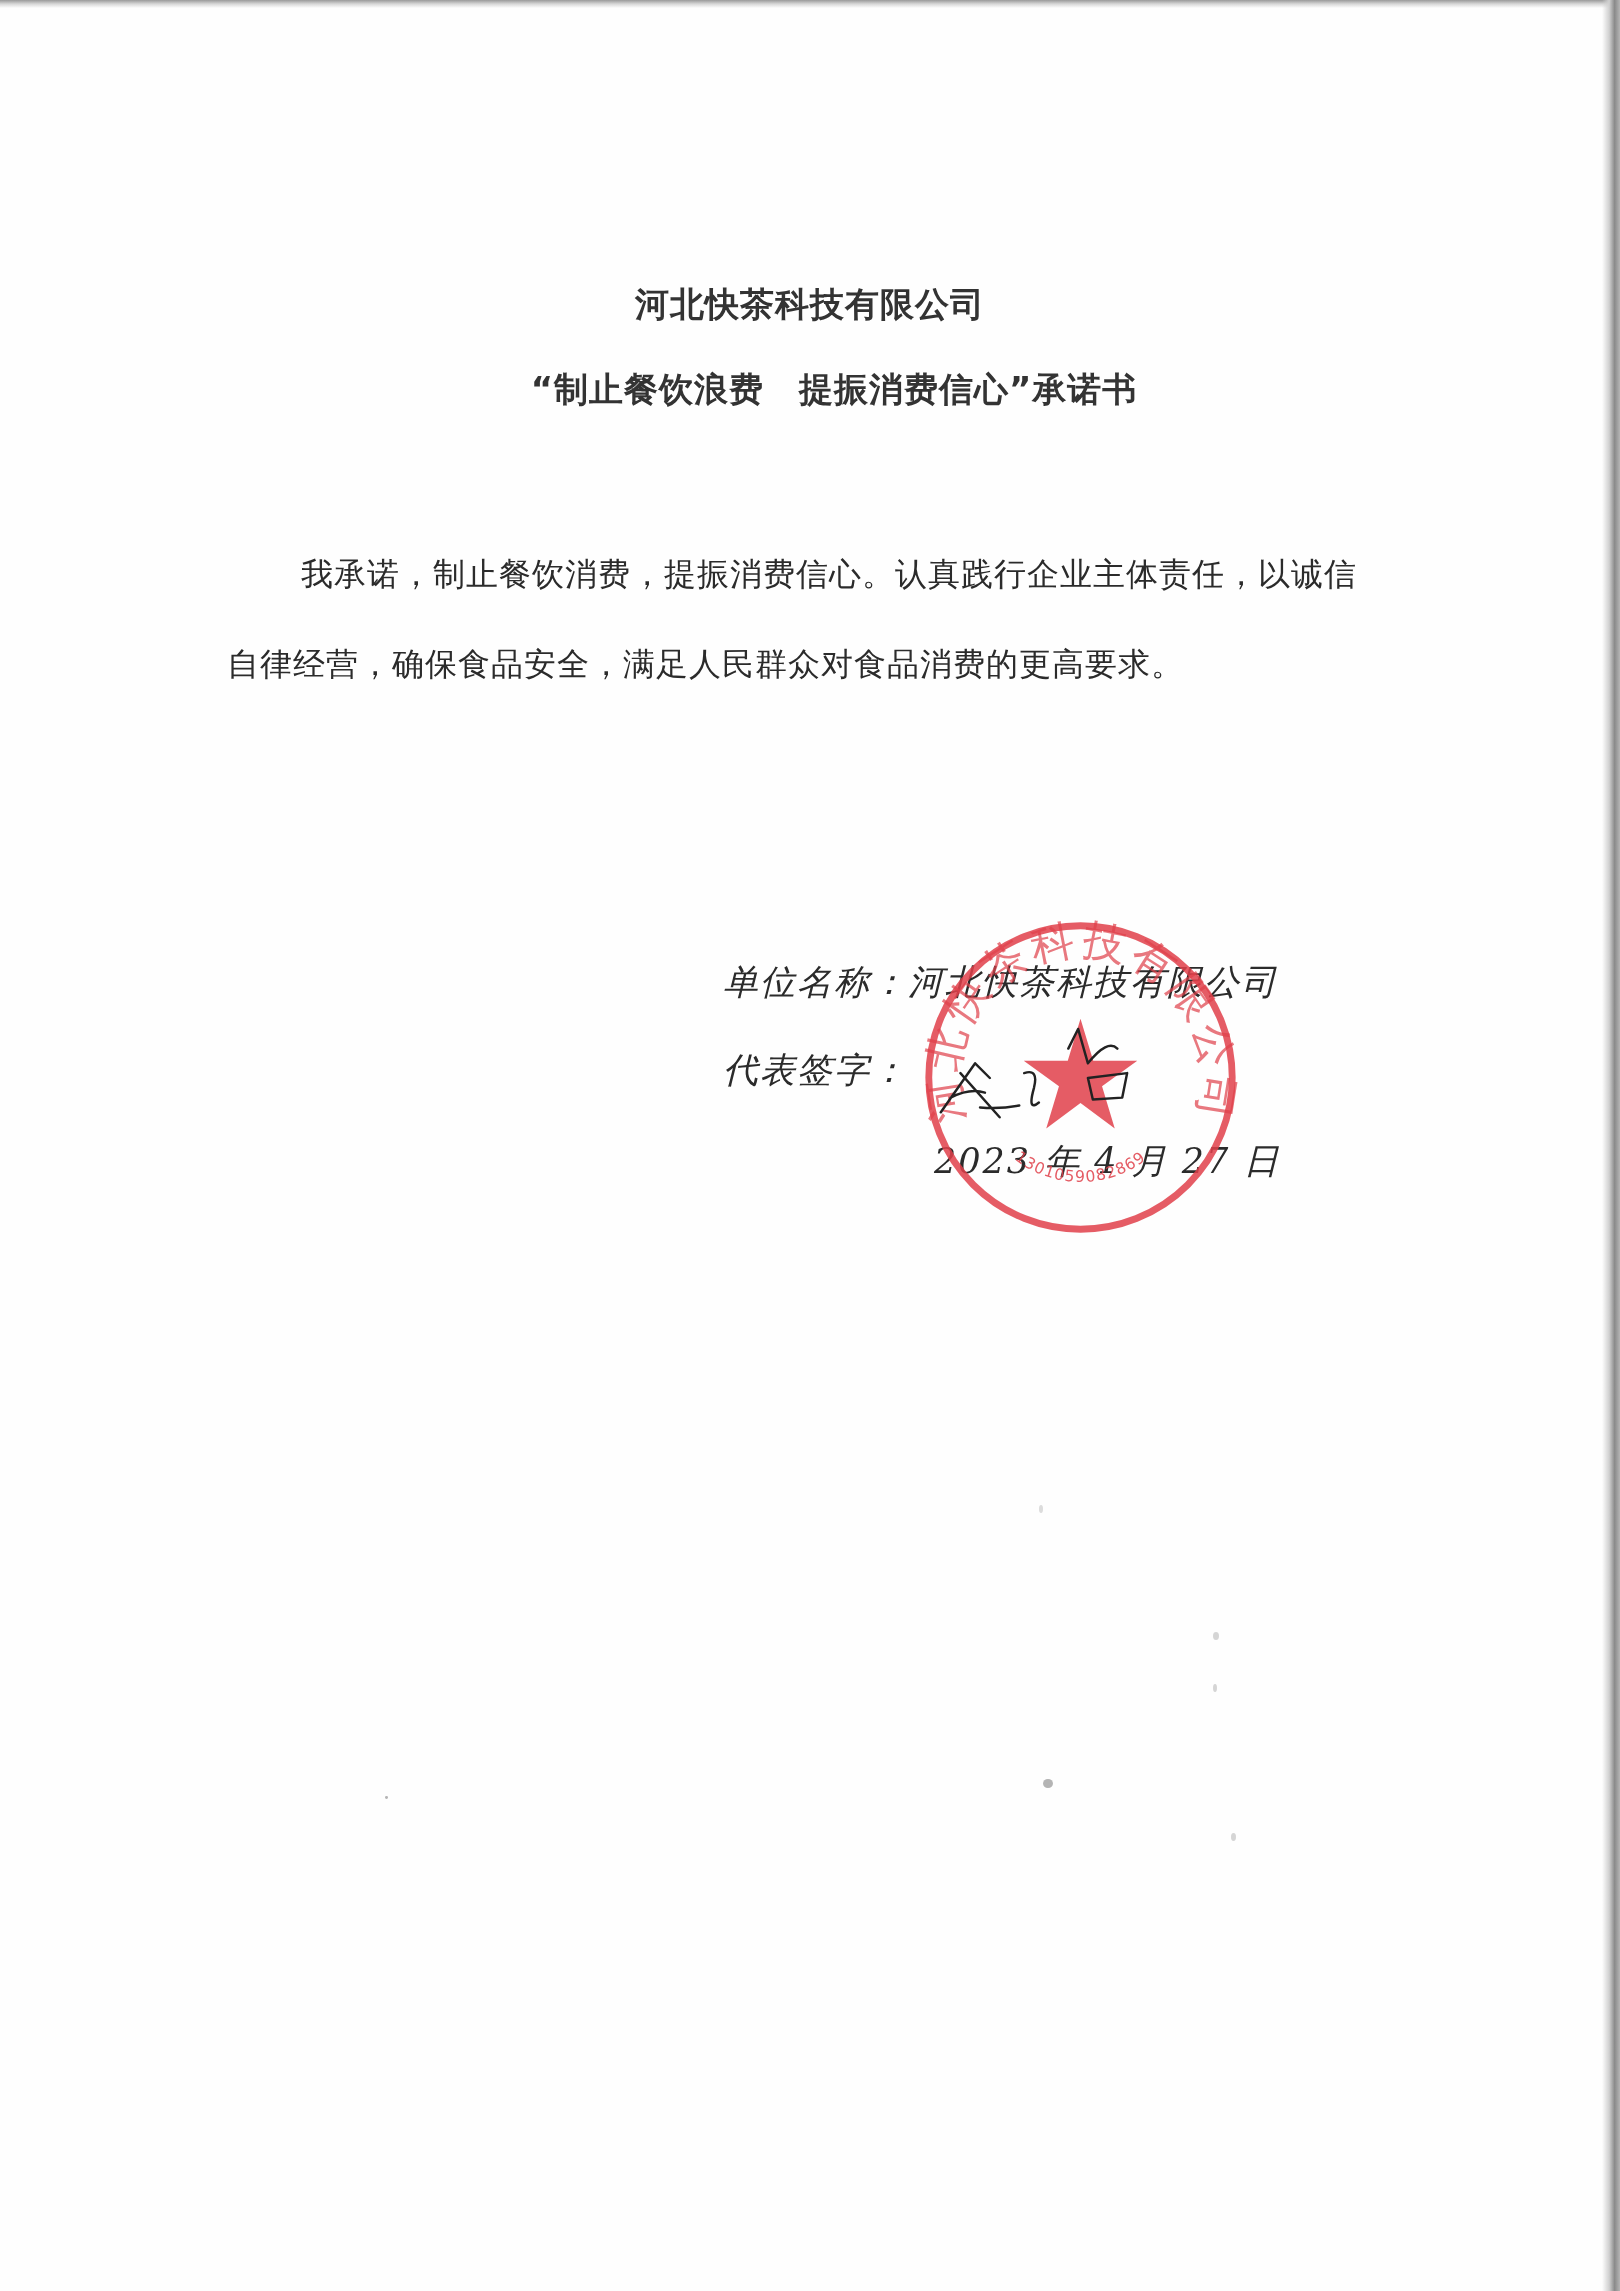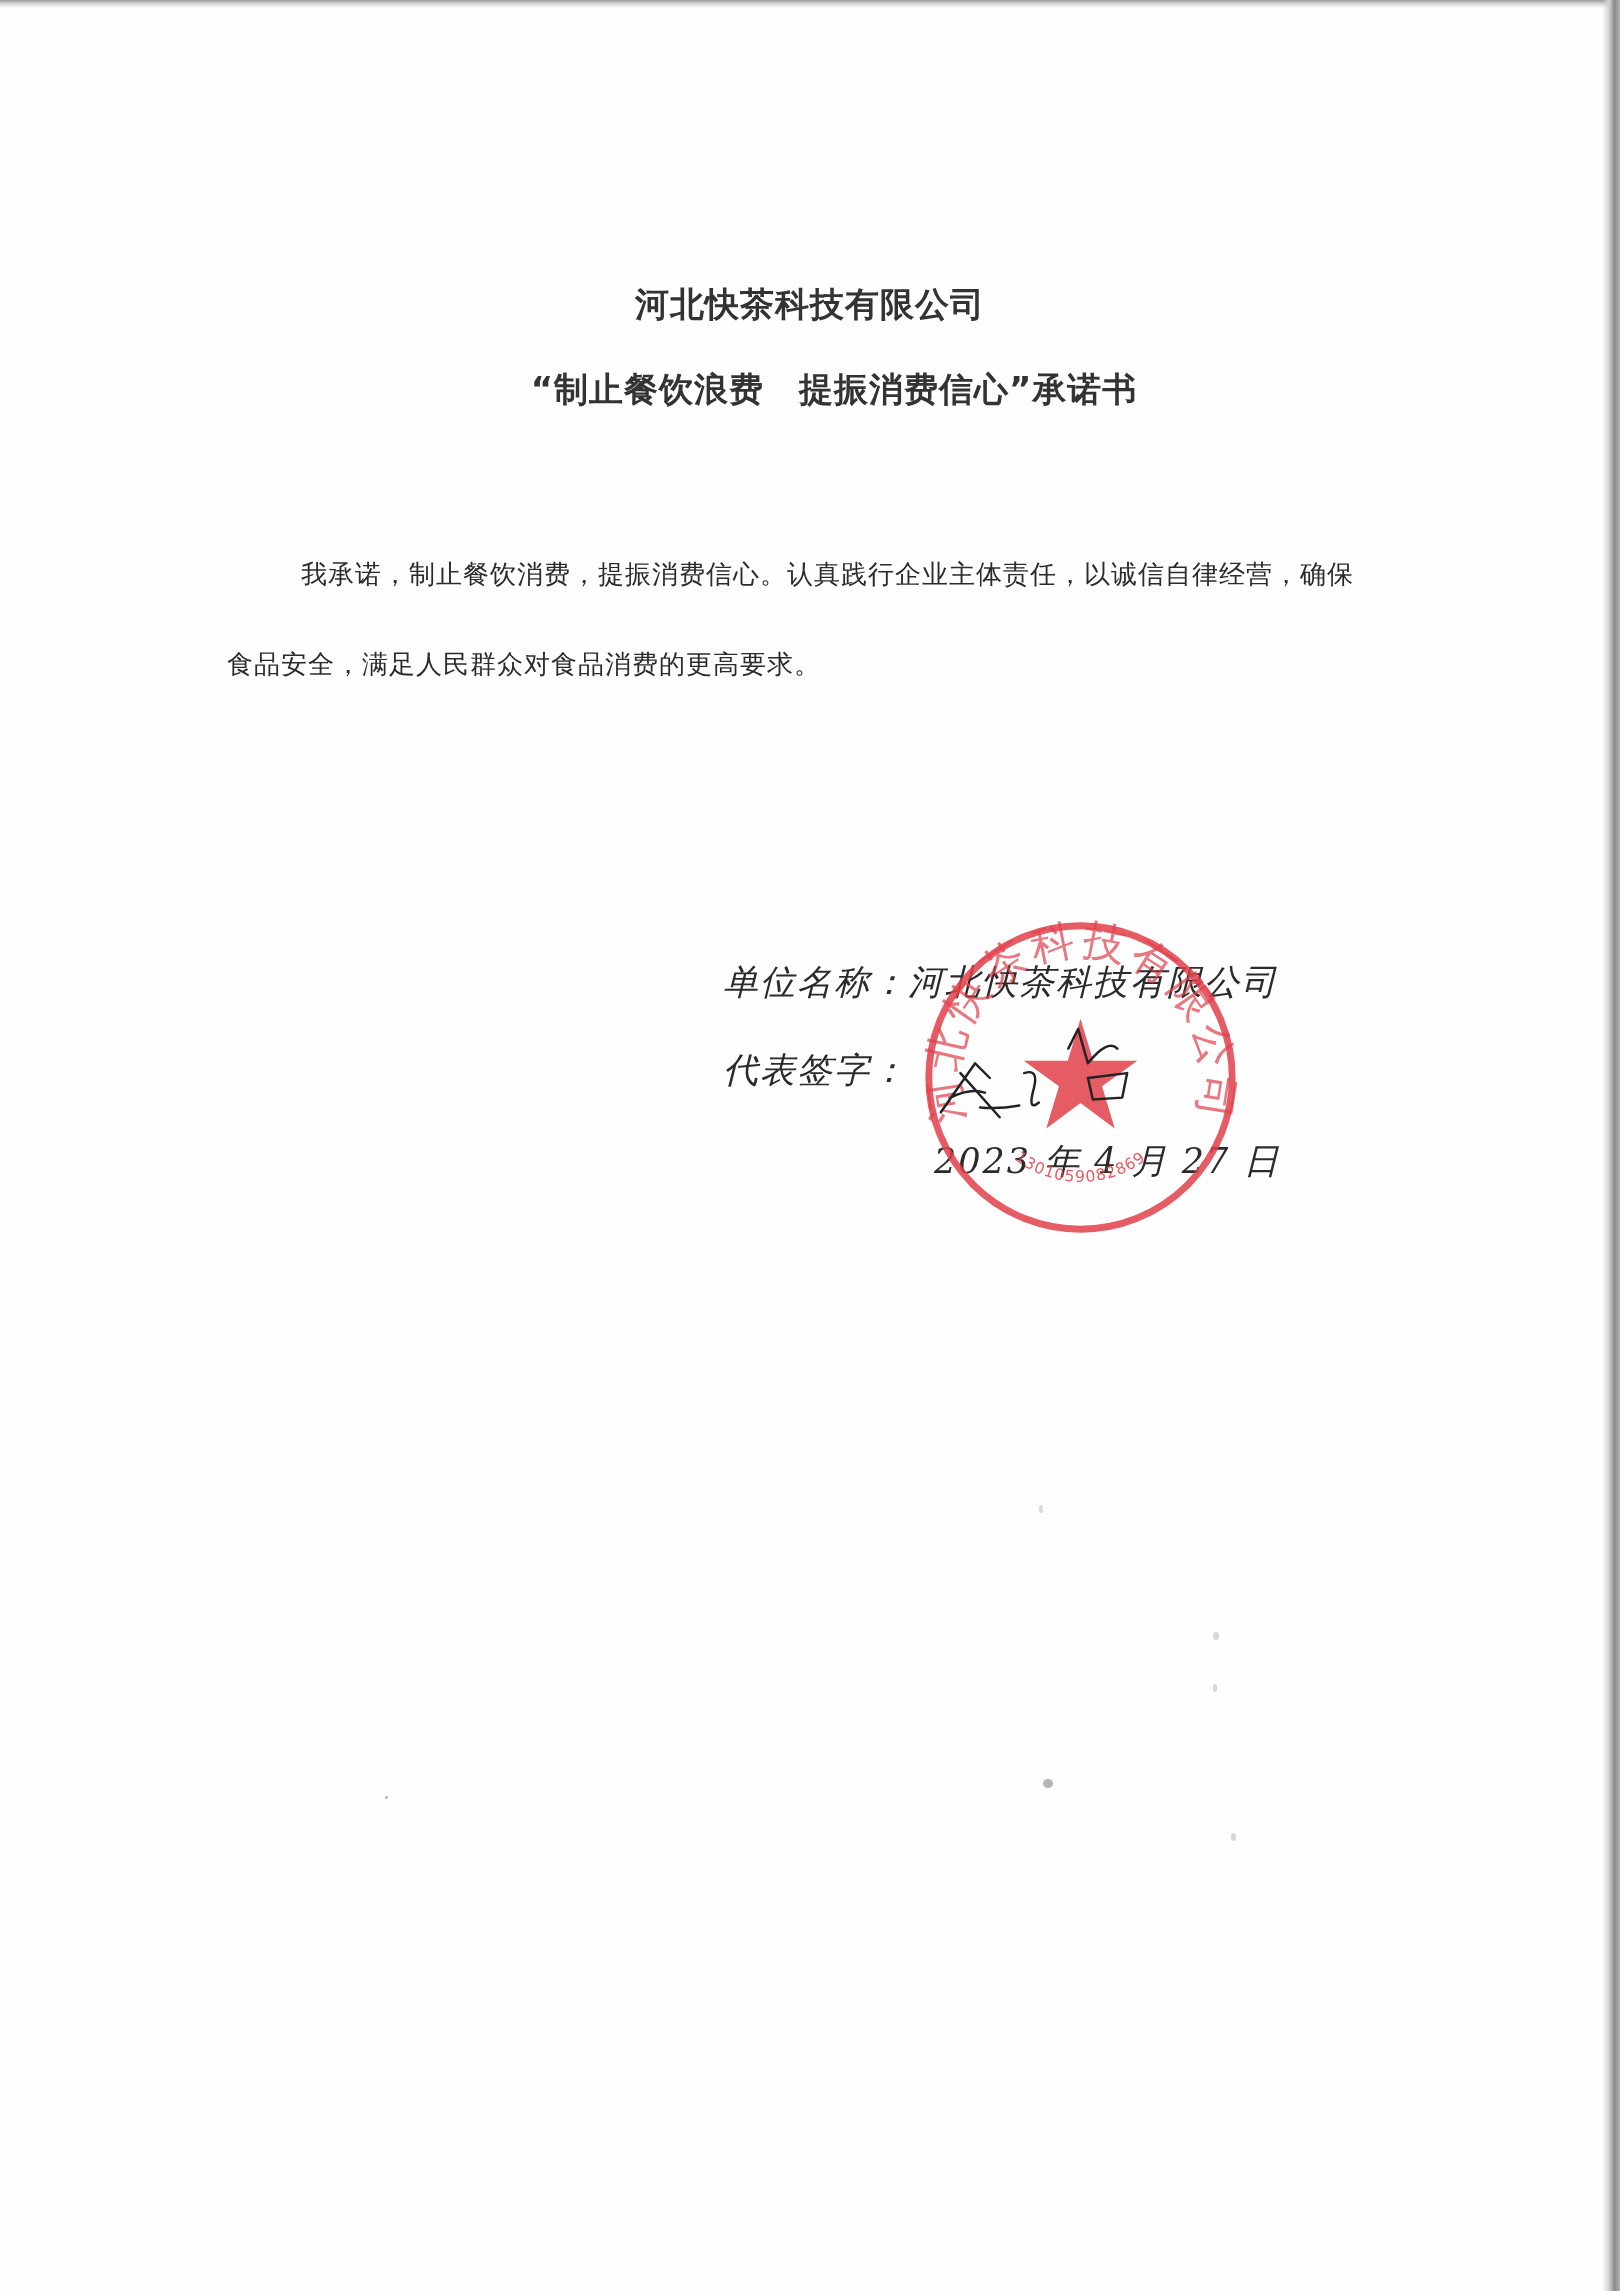--- a/index.html
+++ b/index.html
@@ -19,21 +19,21 @@
     }
     .title {
       position: absolute; left: 0; width: 1620px; text-align: center;
       font-family: "DejaVu Sans", "Liberation Sans", sans-serif;
       font-weight: bold; font-size: 34px; color: #333; letter-spacing: 1px;
     }
     .title.t1 { top: 282px; }
     .title.t2 { top: 367px; margin-left: 24px; }
     .body-text {
       position: absolute; left: 227px; top: 529px; width: 1147px;
-      font-size: 26px; line-height: 90px; color: #2b2b2b;
+      font-size: 32px; line-height: 90px; color: #2b2b2b;
       text-indent: 74px; letter-spacing: 1px;
     }
     .sign-line {
       position: absolute; font-size: 35px; color: #2b2b2b; letter-spacing: 2px; font-style: italic;
     }
     .unit { left: 723px; top: 959px; }
     .rep { left: 723px; top: 1047px; }
     .date { left: 934px; top: 1138px; }
     .seal {
       position: absolute; left: 919px; top: 916px; width: 323px; height: 323px;

